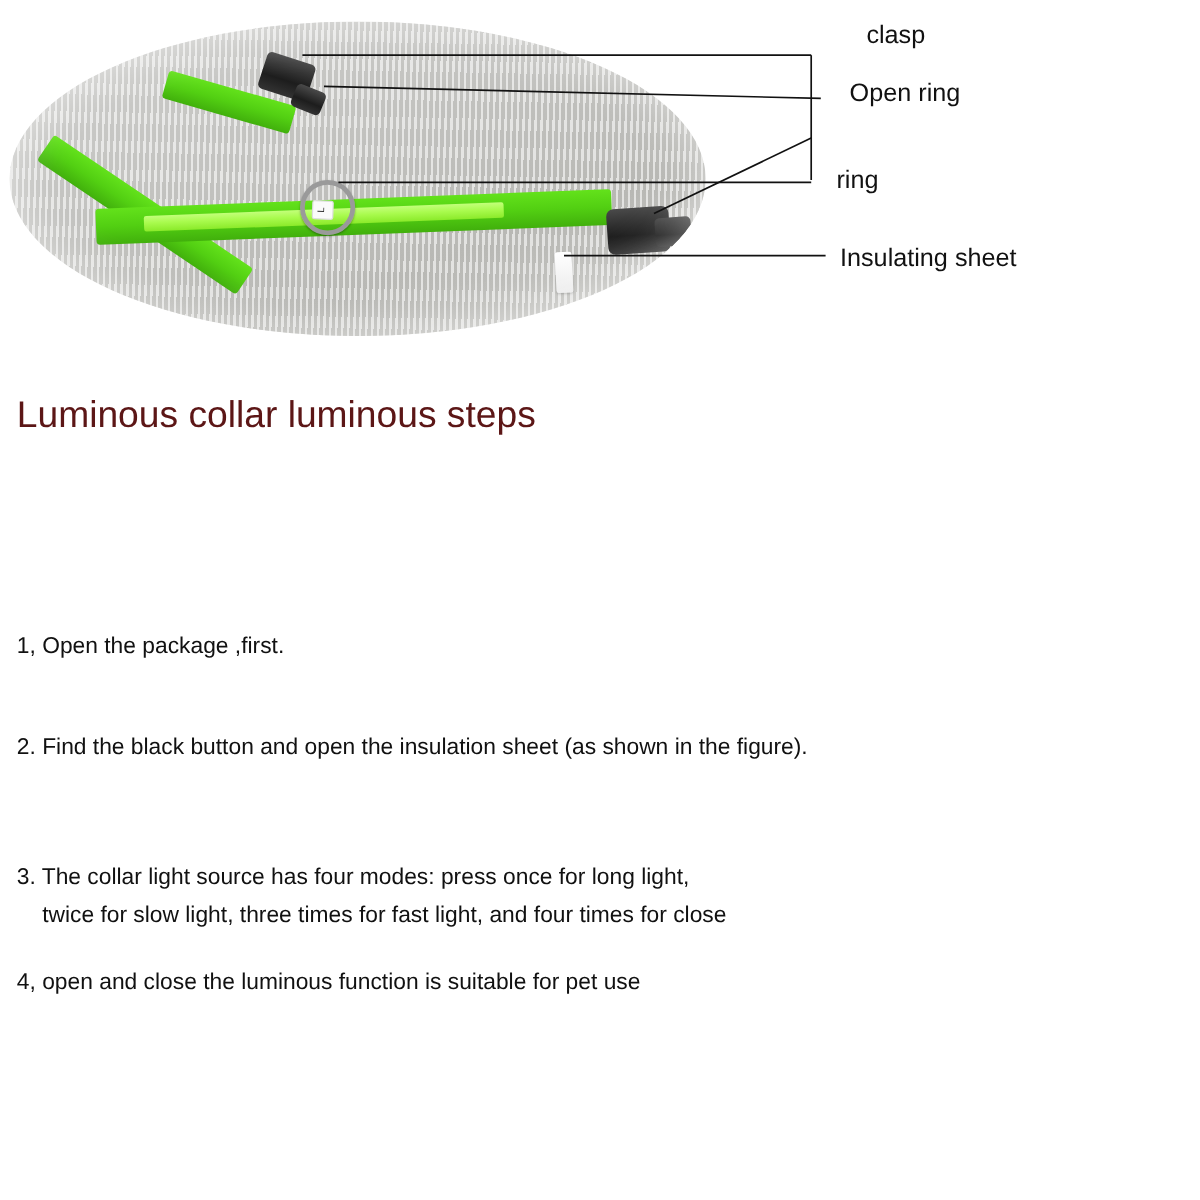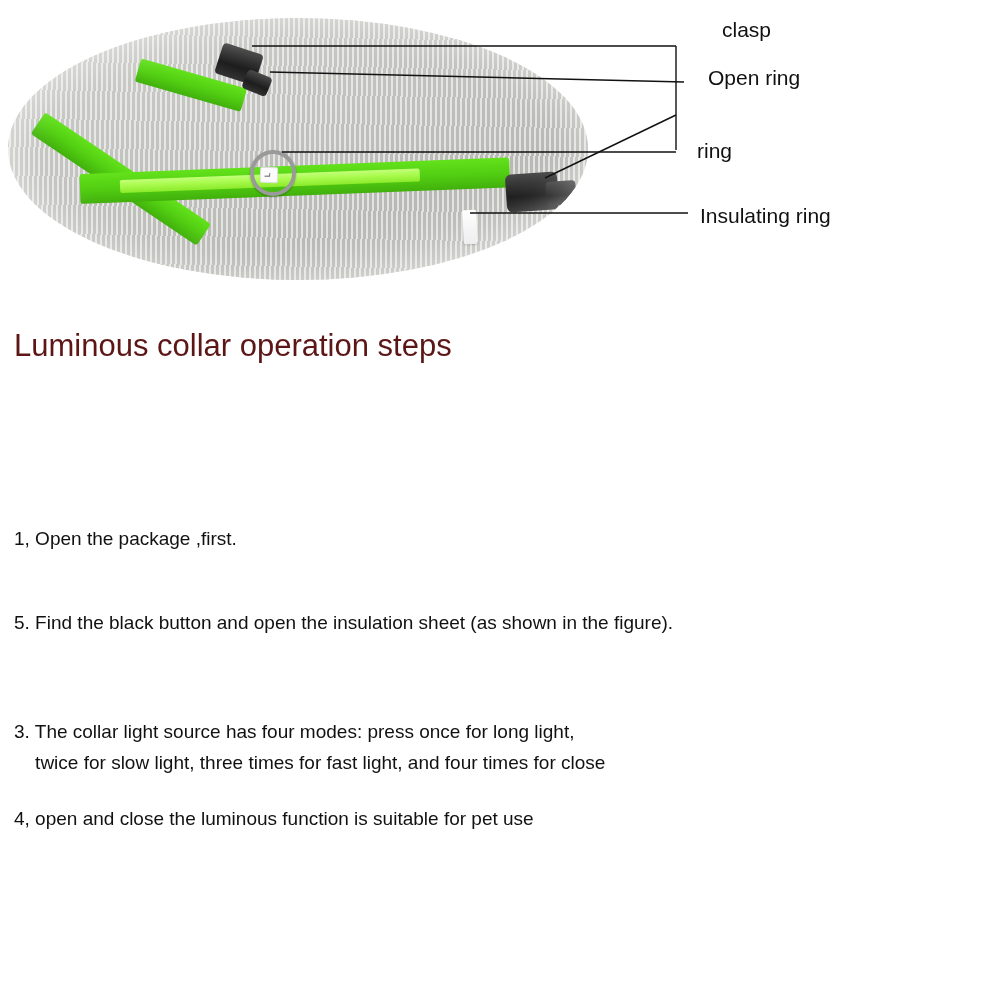--- a/index.html
+++ b/index.html
@@ -146,22 +146,22 @@
     <line x1="676" y1="46" x2="676" y2="150" stroke="#111" stroke-width="1.4"></line>
     <line x1="270" y1="72" x2="684" y2="82" stroke="#111" stroke-width="1.4"></line>
     <line x1="282" y1="152" x2="676" y2="152" stroke="#111" stroke-width="1.4"></line>
     <line x1="470" y1="213" x2="688" y2="213" stroke="#111" stroke-width="1.4"></line>
     <line x1="545" y1="178" x2="676" y2="115" stroke="#111" stroke-width="1.4"></line>
   </svg>
 
   <div class="callout-label" style="left:722px; top:18px;">clasp</div>
   <div class="callout-label" style="left:708px; top:66px;">Open ring</div>
   <div class="callout-label" style="left:697px; top:139px;">ring</div>
-  <div class="callout-label" style="left:700px; top:204px;">Insulating ring</div>
+  <div class="callout-label" style="left:700px; top:204px;">Insulating sheet</div>
 </div>
 
-<div id="heading">Luminous collar operation steps</div>
+<div id="heading">Luminous collar luminous steps</div>
 
 <div class="step" id="step1">1, Open the package ,first.</div>
-<div class="step" id="step2">5. Find the black button and open the insulation sheet (as shown in the figure).</div>
+<div class="step" id="step2">2. Find the black button and open the insulation sheet (as shown in the figure).</div>
 <div class="step" id="step3">3. The collar light source has four modes: press once for long light,
     twice for slow light, three times for fast light, and four times for close</div>
 <div class="step" id="step4">4, open and close the luminous function is suitable for pet use</div>
 
 </body></html>

